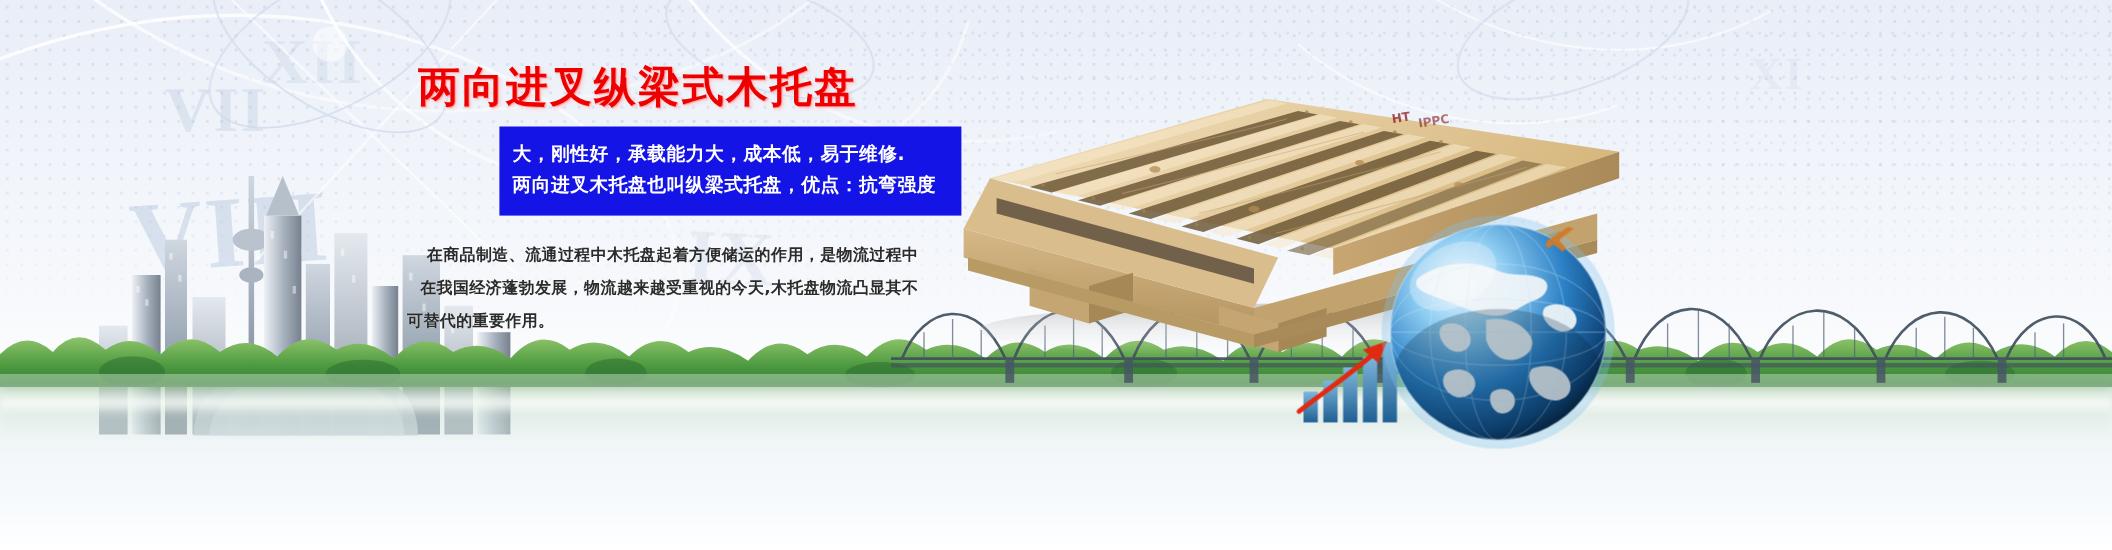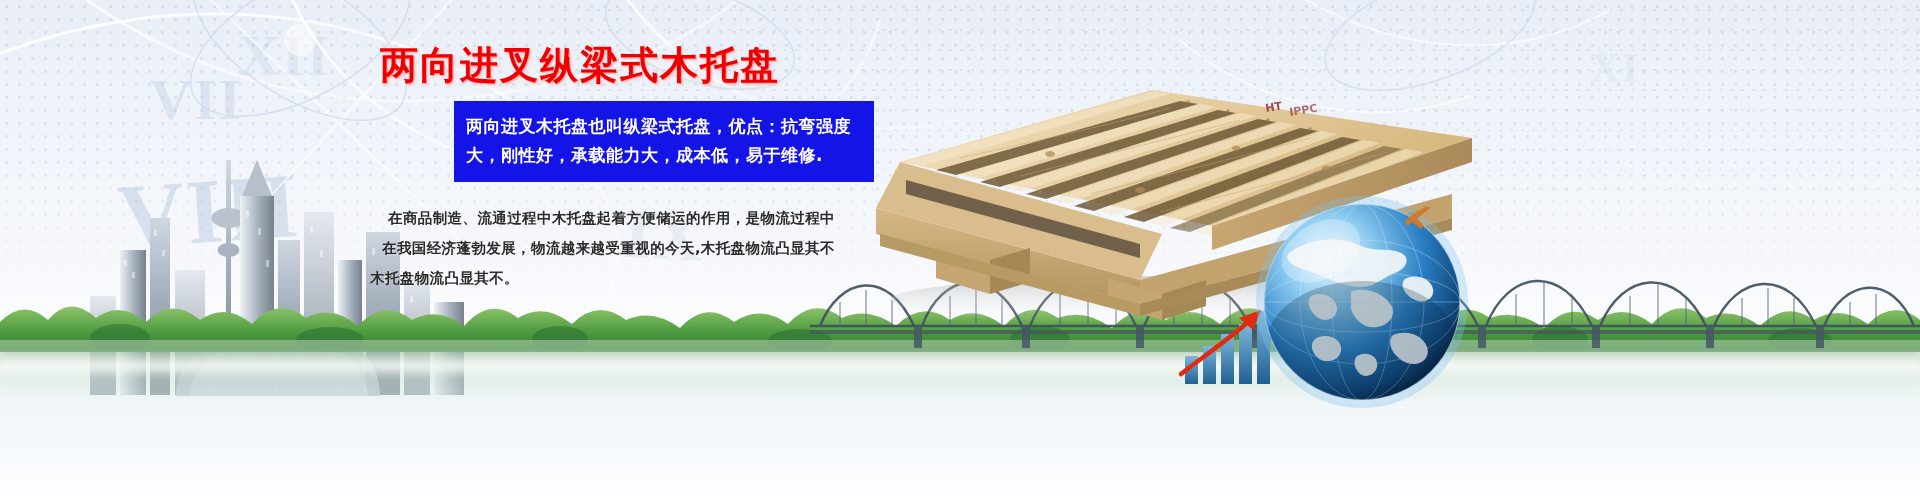--- a/index.html
+++ b/index.html
@@ -79,21 +79,21 @@
     background:linear-gradient(to bottom, rgba(120,170,120,.38), rgba(160,195,165,.12) 60%, rgba(255,255,255,0));
     filter:blur(4px);
   }
   .shine {
     position:absolute; left:0; top:352px; width:1920px; height:26px;
     background:linear-gradient(to bottom, rgba(255,255,255,0), rgba(255,255,255,.85) 55%, rgba(255,255,255,0));
     filter:blur(3px);
   }
 
   
-  #copy { position:absolute; left:370px; top:46px; width:620px; }
+  #copy { position:absolute; left:370px; top:60px; width:620px; }
 
   .headline {
     font-family:"DejaVu Sans","Liberation Sans",sans-serif;
     font-size:38px; font-weight:700;
     color:#ee0000;
     letter-spacing:2px;
     text-shadow:1px 1px 0 rgba(255,120,120,.55), 2px 2px 3px rgba(255,190,190,.7);
     white-space:nowrap;
     line-height:1.0;
     margin-left:10px;
@@ -509,25 +509,25 @@
     <g transform="translate(150,18) rotate(-18)" fill="#d07a2a" opacity=".95">
       <path d="M0,6 L22,0 L26,3 L10,9 L14,18 L10,20 L4,11 L-2,13 L-3,9 Z"></path>
     </g>
   </svg>
 
   <div id="copy">
 
     <div class="headline">两向进叉纵梁式木托盘</div>
 
     <div class="bluebox">
+      <div>大，刚性好，承载能力大，成本低，易于维修.</div>
       <div>两向进叉木托盘也叫纵梁式托盘，优点：抗弯强度</div>
-      <div>大，刚性好，承载能力大，成本低，易于维修.</div>
     </div>
 
     <div class="para">
       <p class="l1">在商品制造、流通过程中木托盘起着方便储运的作用，是物流过程中</p>
       <p class="l3">在我国经济蓬勃发展，物流越来越受重视的今天,木托盘物流凸显其不</p>
-      <p>木托盘物流凸显其不。</p>
+      <p>可替代的重要作用。</p>
     </div>
 
   </div>
 
 </div>
 
 </body></html>

